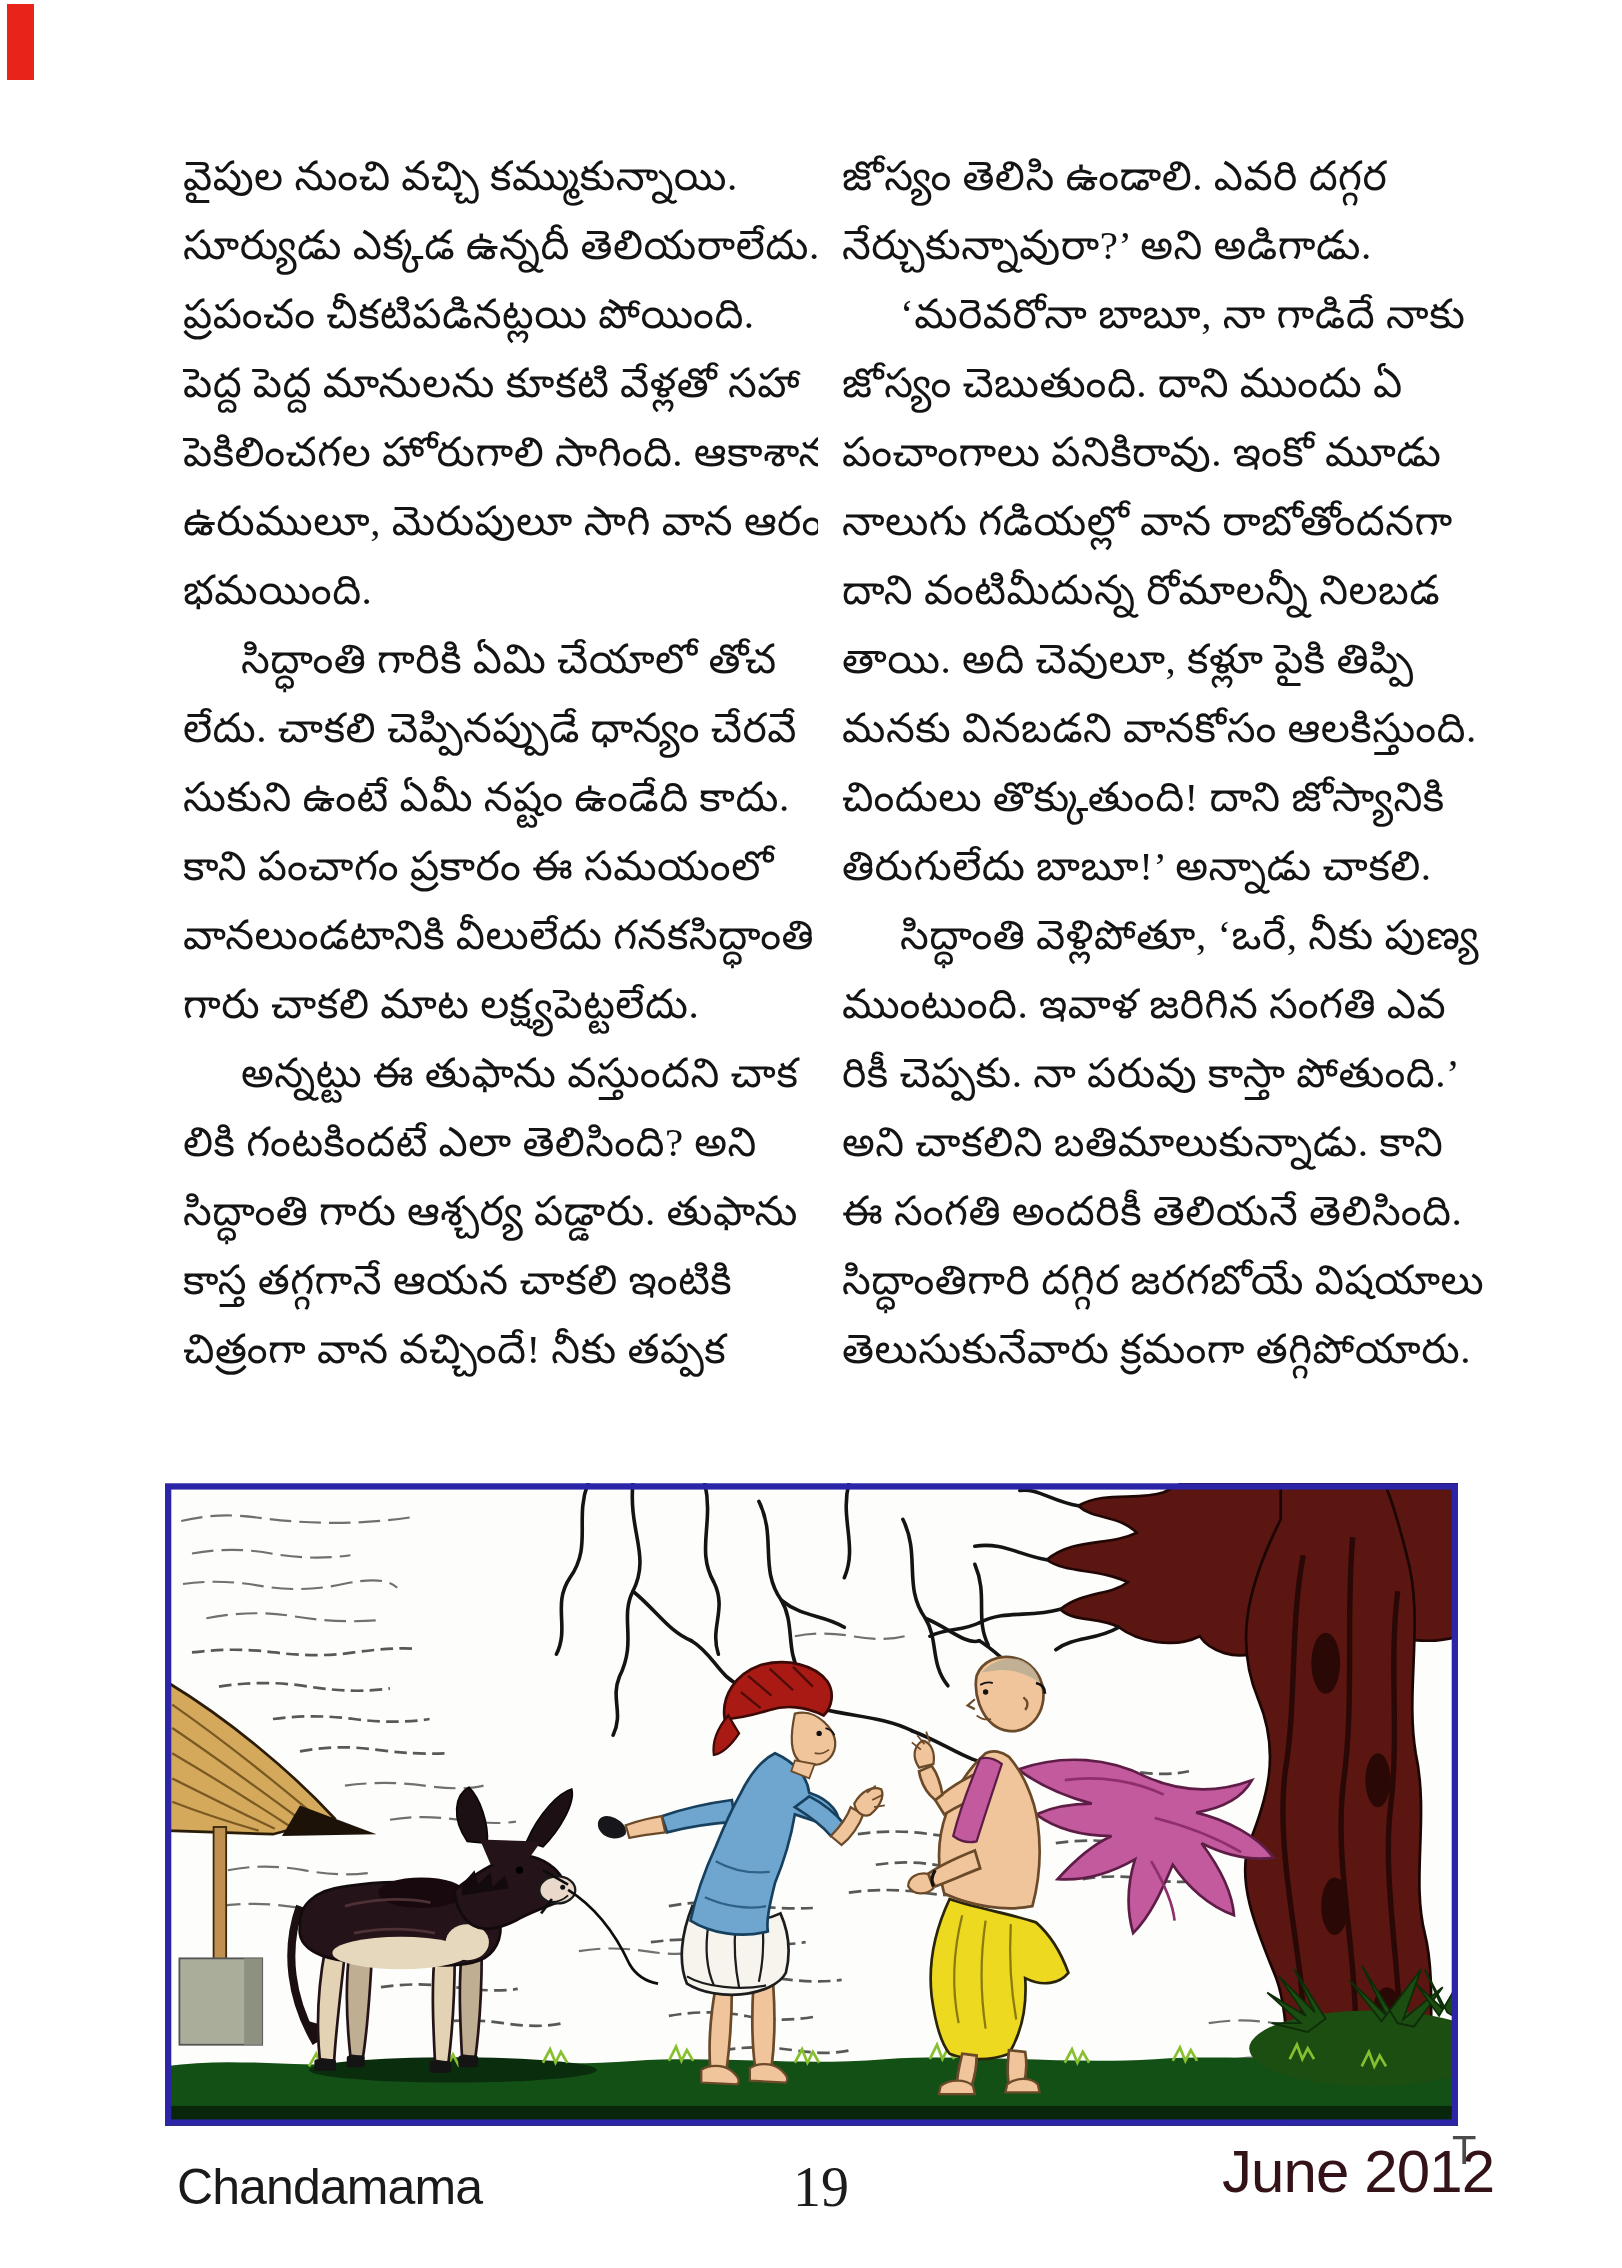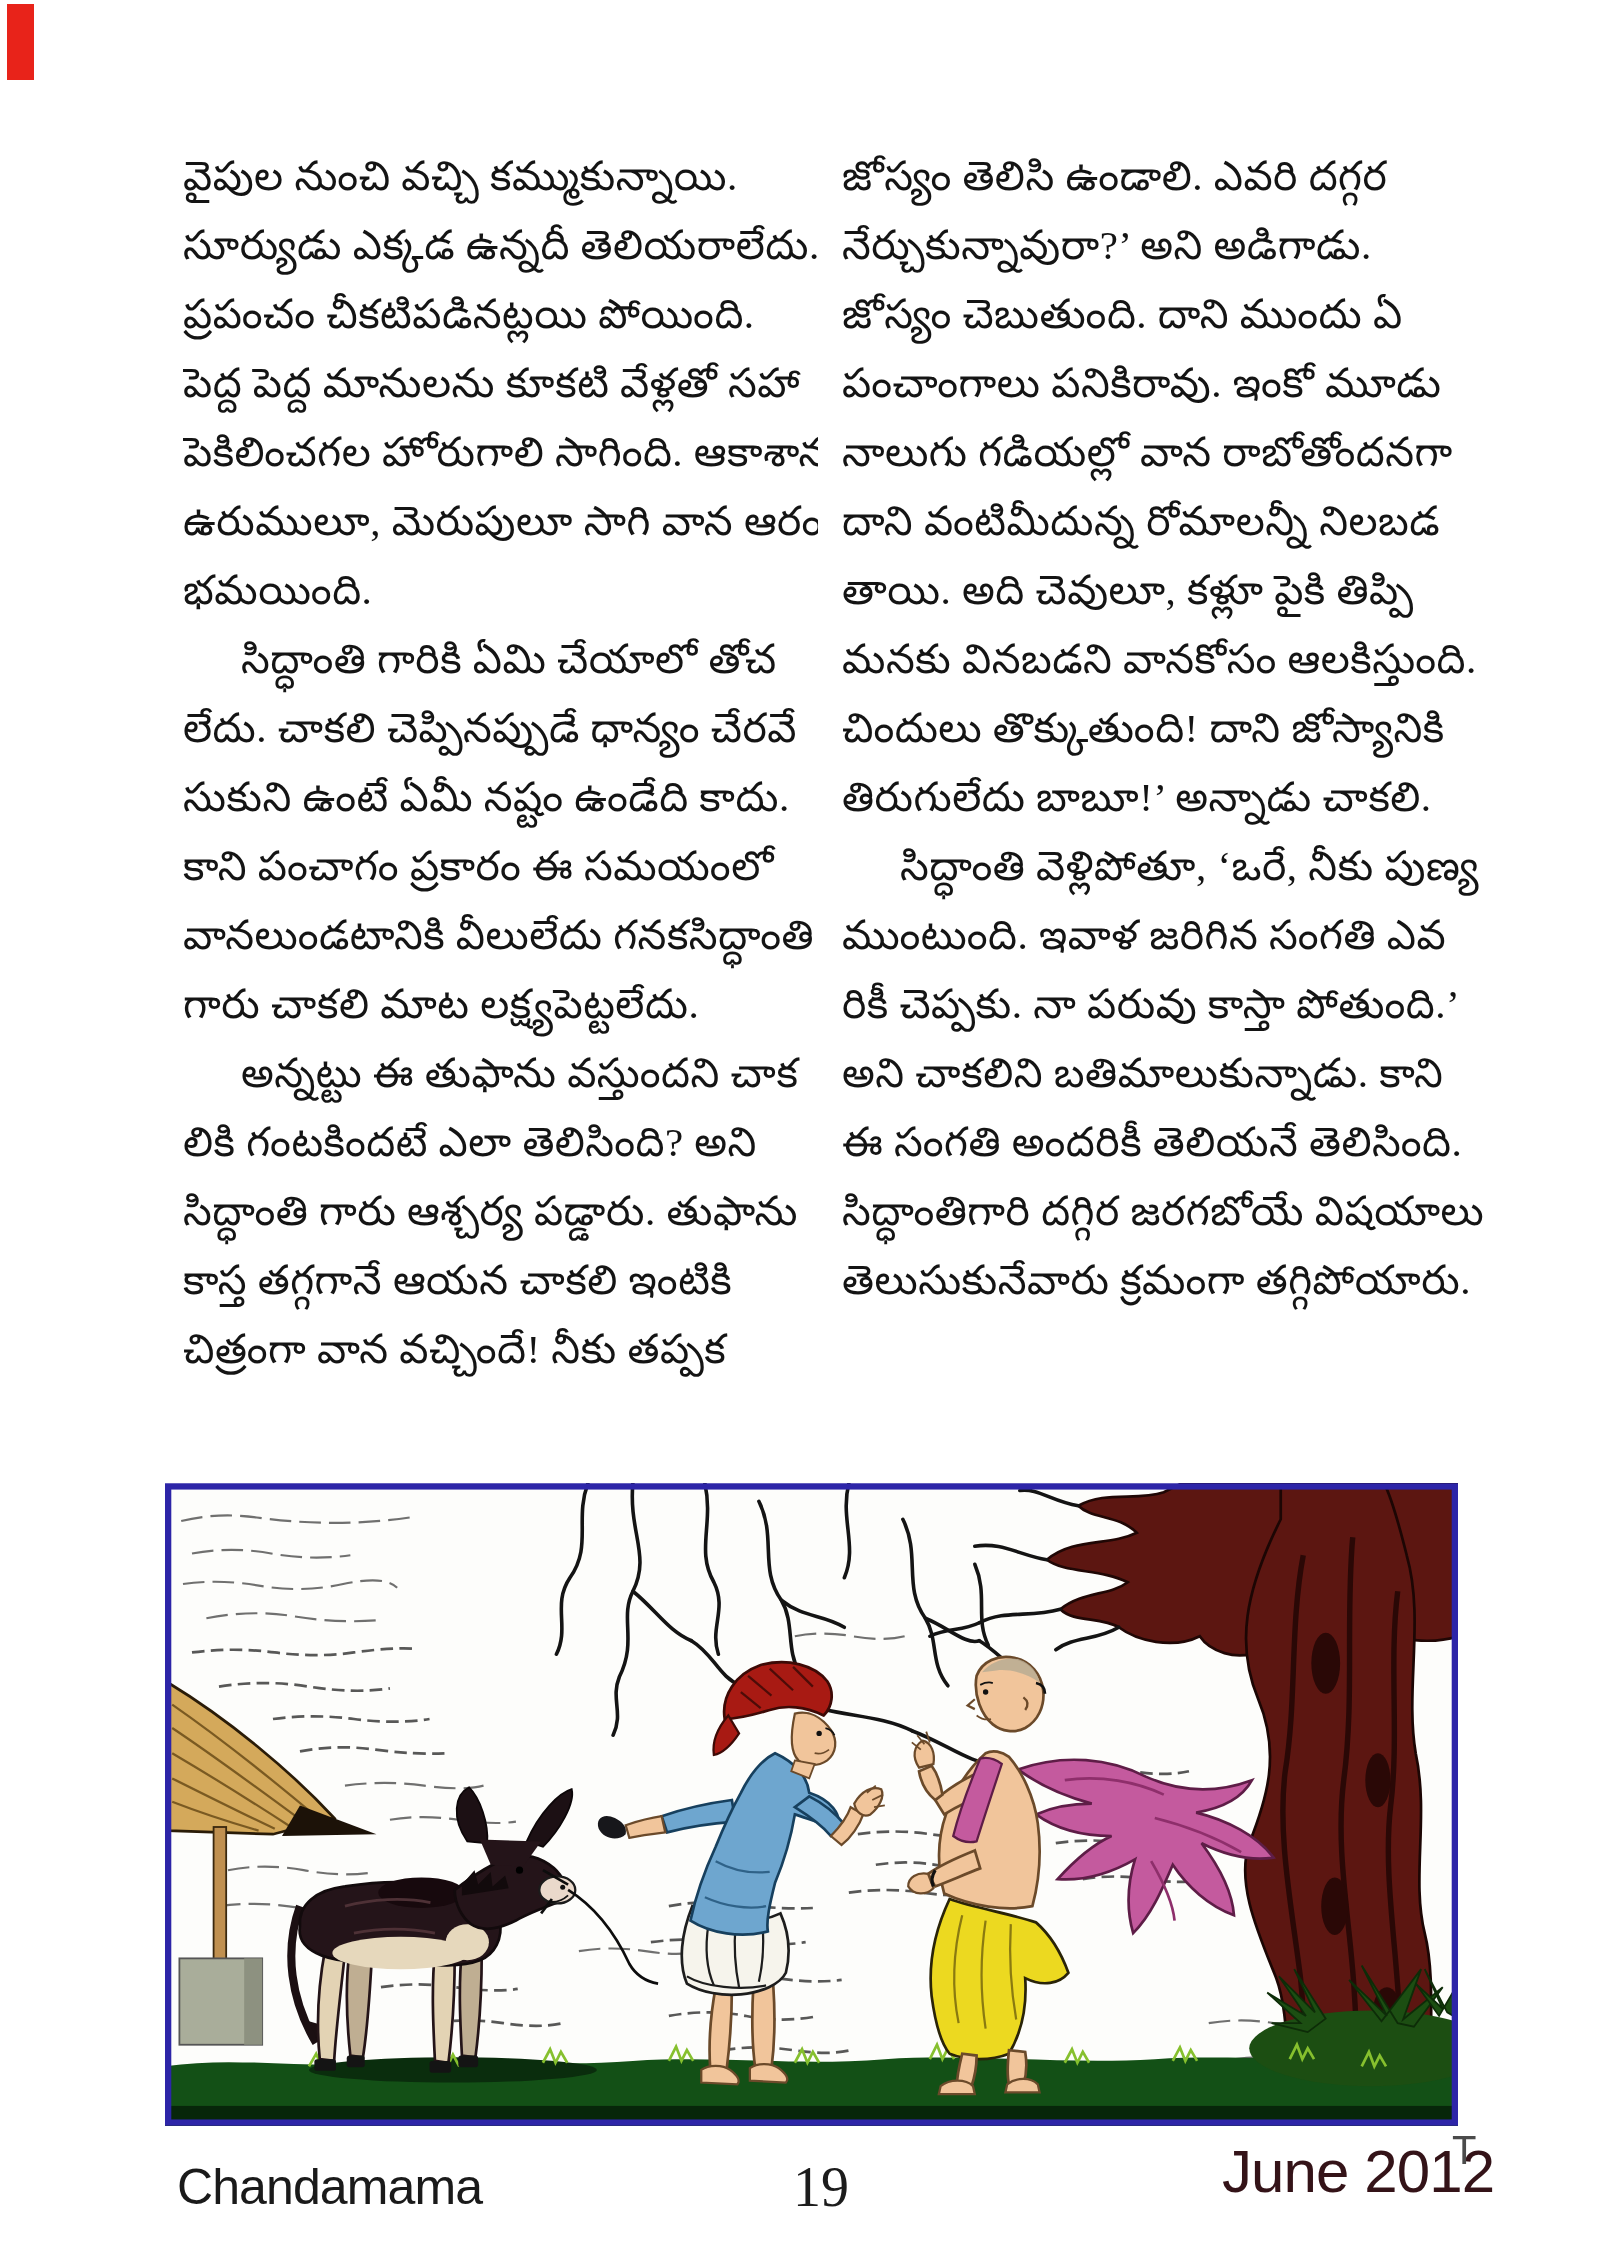--- a/index.html
+++ b/index.html
@@ -61,20 +61,21 @@
     <div class="tline">గారు చాకలి మాట లక్ష్యపెట్టలేదు.</div>
     <div class="tline indent">అన్నట్టు ఈ తుఫాను వస్తుందని చాక</div>
     <div class="tline">లికి గంటకిందటే ఎలా తెలిసింది? అని</div>
     <div class="tline">సిద్ధాంతి గారు ఆశ్చర్య పడ్డారు. తుఫాను</div>
     <div class="tline">కాస్త తగ్గగానే ఆయన చాకలి ఇంటికి</div>
     <div class="tline">చిత్రంగా వాన వచ్చిందే!  నీకు తప్పక</div>
   </div>
 <div class="column col-right">
     <div class="tline">జోస్యం తెలిసి ఉండాలి. ఎవరి దగ్గర</div>
     <div class="tline">నేర్చుకున్నావురా?’ అని అడిగాడు.</div>
+    <div class="tline indent">‘మరెవరోనా బాబూ, నా గాడిదే నాకు</div>
     <div class="tline">జోస్యం చెబుతుంది. దాని ముందు ఏ</div>
     <div class="tline">పంచాంగాలు పనికిరావు. ఇంకో మూడు</div>
     <div class="tline">నాలుగు గడియల్లో వాన రాబోతోందనగా</div>
     <div class="tline">దాని వంటిమీదున్న రోమాలన్నీ నిలబడ</div>
     <div class="tline">తాయి. అది చెవులూ, కళ్లూ పైకి తిప్పి</div>
     <div class="tline">మనకు వినబడని వానకోసం ఆలకిస్తుంది.</div>
     <div class="tline">చిందులు తొక్కుతుంది! దాని జోస్యానికి</div>
     <div class="tline">తిరుగులేదు బాబూ!’ అన్నాడు చాకలి.</div>
     <div class="tline indent">సిద్ధాంతి వెళ్లిపోతూ, ‘ఒరే, నీకు పుణ్య</div>
     <div class="tline">ముంటుంది. ఇవాళ జరిగిన సంగతి ఎవ</div>

